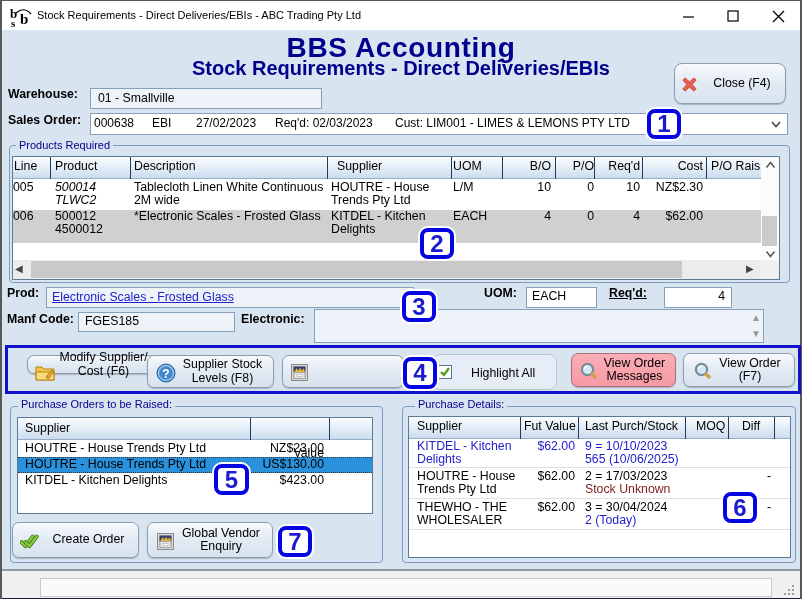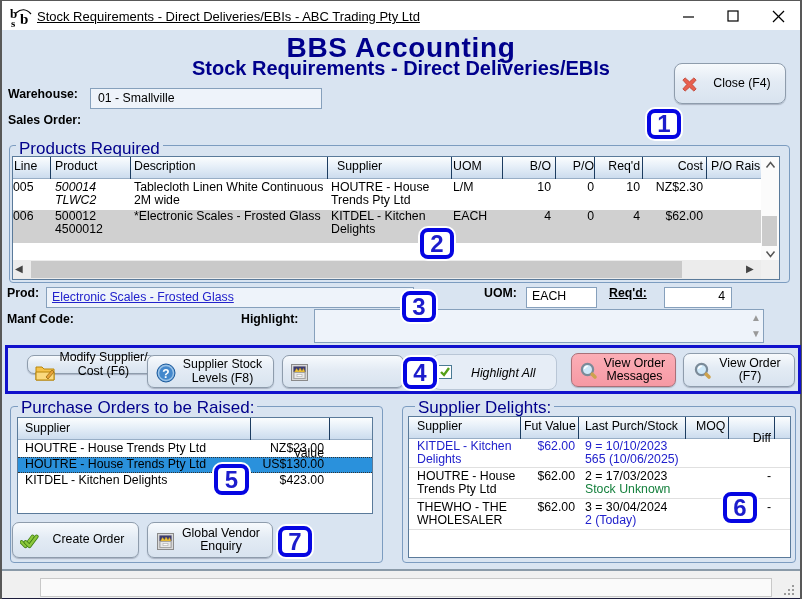--- a/index.html
+++ b/index.html
@@ -1,35 +1,35 @@
 <!DOCTYPE html>
 <html><head><meta charset="utf-8">
 <style>
 *{margin:0;padding:0;box-sizing:border-box;}
 html,body{width:802px;height:599px;overflow:hidden;}
 body{font-family:"Liberation Sans",sans-serif;font-size:12.3px;color:#000;}
 .win{position:absolute;left:0;top:0;width:802px;height:599px;background:#d9e4f1;border-left:2px solid #585858;border-right:2px solid #585858;border-top:1px solid #585858;}
 .abs{position:absolute;}
 .titlebar{position:absolute;left:0;top:0;width:798px;height:29px;background:#fff;}
-.title-text{position:absolute;left:35px;top:8px;font-size:13px;color:#000;text-decoration:underline;}
+.title-text{position:absolute;left:35px;top:8px;font-size:11px;color:#000;}
 .b{font-weight:bold;}
 .h1{position:absolute;left:0;top:31px;width:798px;text-align:center;font-size:28px;font-weight:bold;letter-spacing:0.65px;color:#00008c;}
 .h2{position:absolute;left:0;top:56px;width:798px;text-align:center;font-size:20px;font-weight:bold;color:#00008c;}
 .btn{position:absolute;background:linear-gradient(#f7fafd,#e3ebf4 45%,#d8e3ef);border:1px solid #8e9cac;border-radius:7px;box-shadow:0 1px 1px rgba(80,90,110,0.35);display:flex;align-items:center;justify-content:center;text-align:center;line-height:13.2px;}
 .field{position:absolute;background:#fff;border:1px solid #86a0bc;}
 .field2{position:absolute;background:#eef3fa;border:1px solid #86a0bc;}
 .grp{position:absolute;border:1px solid #7c9cc0;border-radius:4px;}
-.glab{position:absolute;font-size:17px;color:#00008c;background:#d9e4f1;padding:0 3px;white-space:nowrap;}
+.glab{position:absolute;font-size:11px;color:#00008c;background:#d9e4f1;padding:0 3px;white-space:nowrap;}
 .thead{position:absolute;background:linear-gradient(#fbfdfe,#e6eff8 45%,#ccdcee);border-bottom:1px solid #98aec6;}
 .sep{position:absolute;width:1px;background:#1c3c60;}
 .ann{position:absolute;background:#fff;border:4px solid #0505e2;border-radius:8px;box-shadow:0 0 0 2px #fff;color:#1c1ccc;font-weight:bold;font-size:24px;display:flex;align-items:center;justify-content:center;}
 .cell{position:absolute;white-space:nowrap;line-height:13px;}
 .r{text-align:right;}
 .blue{color:#2222cc;}
-.red{color:#15803d;}
+.red{color:#7f1d1d;}
 .scroll-track{position:absolute;background:#ececec;}
 .scroll-thumb{position:absolute;background:#c9c9c9;}
 .arr{position:absolute;color:#444;font-size:10px;line-height:10px;text-align:center;}
 </style></head>
 <body>
 <div class="win">
 
 <div class="titlebar">
  <svg class="abs" style="left:8px;top:5px" width="24" height="22" viewBox="0 0 24 22">
   <text x="0" y="12" font-family="Liberation Serif" font-weight="bold" font-size="13">b</text>
@@ -54,20 +54,30 @@
   <path d="M3.5,1 L8.5,5.5 L13.5,1 L16,3.5 L11.5,8.5 L16,13.5 L13.5,16 L8.5,11.5 L3.5,16 L1,13.5 L5.5,8.5 L1,3.5 Z" fill="#e8604f" stroke="#c04434" stroke-width="1"></path>
  </svg>
  <span style="margin-left:24px;font-size:12.3px;">Close (F4)</span>
 </div>
 
 <div class="abs b" style="left:6px;top:86px;">Warehouse:</div>
 <div class="field2" style="left:88px;top:87px;width:232px;height:21px;">
       <span style="position:absolute;left:7px;top:2px;">01 - Smallville</span>
     </div>
 <div class="abs b" style="left:6px;top:112px;">Sales Order:</div>
+<div class="field" style="left:88px;top:112px;width:698px;height:22px;font-size:12px;">
+ <span class="cell" style="left:3px;top:3px;">000638</span>
+ <span class="cell" style="left:61px;top:3px;">EBI</span>
+ <span class="cell" style="left:105px;top:3px;">27/02/2023</span>
+ <span class="cell" style="left:184px;top:3px;">Req'd: 02/03/2023</span>
+ <span class="cell" style="left:304px;top:3px;">Cust: LIM001 - LIMES &amp; LEMONS PTY LTD</span>
+ <svg style="position:absolute;right:6px;top:7px" width="10" height="7" viewBox="0 0 10 7">
+        <path d="M1,1 L5,5.5 L9,1" fill="none" stroke="#444" stroke-width="1.5"></path>
+      </svg>
+</div>
 
 <div class="grp" style="left:7px;top:144px;width:781px;height:138px;"></div>
 <div class="glab" style="left:14px;top:138px;">Products Required</div>
 <div class="abs" style="left:10px;top:155px;width:768px;height:124px;background:#fff;border:1px solid #5a7a9a;">
 
  <div class="thead" style="left:0;top:0;width:748px;height:22px;"></div>
  <div class="cell" style="left:1px;top:3px;">Line</div>
  <div class="cell" style="left:42px;top:3px;">Product</div>
  <div class="cell" style="left:121px;top:3px;">Description</div>
  <div class="cell" style="left:324px;top:3px;">Supplier</div>
@@ -131,21 +141,24 @@
 <div class="abs b" style="left:482px;top:285px;">UOM:</div>
 <div class="field" style="left:524px;top:286px;width:71px;height:21px;">
       <span class="cell" style="left:5px;top:2px;">EACH</span>
     </div>
 <div class="abs b" style="left:607px;top:285px;text-decoration:underline;">Req'd:</div>
 <div class="field" style="left:662px;top:286px;width:68px;height:21px;">
       <span class="cell r" style="right:6px;top:2px;">4</span>
     </div>
 
 <div class="abs b" style="left:5px;top:311px;">Manf Code:</div>
-<div class="abs b" style="left:239px;top:311px;">Highlight:</div>
+<div class="field2" style="left:76px;top:311px;width:157px;height:20px;">
+      <span class="cell" style="left:6px;top:2px;">FGES185</span>
+    </div>
+<div class="abs b" style="left:239px;top:311px;">Electronic:</div>
 <div class="field2" style="left:312px;top:308px;width:450px;height:34px;">
  <div class="arr" style="right:2px;top:3px;color:#999;">▲</div>
  <div class="arr" style="right:2px;bottom:3px;color:#999;">▼</div>
 </div>
 
 <div class="abs" style="left:3px;top:344px;width:796px;height:49px;border:3px solid #1111cc;"></div>
 <div class="btn" style="left:25px;top:354px;width:129px;height:19px;">
  <svg width="22" height="18" viewBox="0 0 22 18" style="position:absolute;left:7px;top:8px">
   <path d="M1,3 L7,3 L9,5 L19,5 L19,16 L1,16 Z" fill="#f5c24a" stroke="#b8860b" stroke-width="1"></path>
   <path d="M1,8 L19,8 L19,16 L1,16 Z" fill="#fbd97e" stroke="#b8860b" stroke-width="1"></path>
@@ -169,21 +182,21 @@
   <path d="M3.5,8 L5.5,4.5 L7.5,7 L9,4 L11,7 L12.5,4.5 L14,8 Z" fill="#f3c838" stroke="#b8912a" stroke-width="0.5"></path>
   <rect x="3" y="8.5" width="11" height="6" fill="#e8e8e8" stroke="#9a9a9a" stroke-width="0.8"></rect>
   <rect x="6" y="10.5" width="5" height="2.2" fill="#fcfcfc" stroke="#aaaaaa" stroke-width="0.6"></rect>
  </svg>
 </div>
 <div class="abs" style="left:430px;top:353px;width:125px;height:36px;border:1px solid #b9c6d6;border-radius:8px;background:#e6edf6;"></div>
 <svg class="abs" style="left:436px;top:364px;" width="14" height="14" viewBox="0 0 14 14">
  <rect x="0.5" y="0.5" width="13" height="13" fill="#fff" stroke="#4a7a94" stroke-width="1"></rect>
  <path d="M3,7 L6,10 L11,3" fill="none" stroke="#55a018" stroke-width="2.4"></path>
 </svg>
-<div class="abs" style="left:469px;top:365px;font-style:italic;">Highlight All</div>
+<div class="abs" style="left:469px;top:365px;">Highlight All</div>
 <div class="btn" style="left:569px;top:352px;width:105px;height:34px;background:linear-gradient(#fbaeb6,#f699a4);border-color:#a87078;">
  <svg width="19" height="19" viewBox="0 0 19 19" style="position:absolute;left:8px;top:8px">
   <circle cx="7.5" cy="7.5" r="5.6" fill="#cfe9f9" stroke="#7b8b99" stroke-width="2.2"></circle>
   <path d="M4.6,6.2 A3.4,3.4 0 0 1 7.2,4.2" fill="none" stroke="#ffffff" stroke-width="1.6" stroke-linecap="round"></path>
   <line x1="12.2" y1="12.2" x2="15" y2="15" stroke="#cda24e" stroke-width="3.6" stroke-linecap="round"></line>
  </svg>
  <span style="margin-left:22px;">View Order<br>Messages</span>
 </div>
 <div class="btn" style="left:681px;top:352px;width:112px;height:34px;">
  <svg width="19" height="19" viewBox="0 0 19 19" style="position:absolute;left:10px;top:8px">
@@ -225,28 +238,28 @@
  <svg width="19" height="17" viewBox="0 0 24 21" style="position:absolute;left:7px;top:11px">
   <path d="M2,10 L7,15 L16,3" fill="none" stroke="#3a7a10" stroke-width="5" stroke-linecap="round" stroke-linejoin="round"></path>
   <path d="M2,10 L7,15 L16,3" fill="none" stroke="#8cc83c" stroke-width="3" stroke-linecap="round" stroke-linejoin="round"></path>
   <path d="M7,10 L12,15 L21,3" fill="none" stroke="#3a7a10" stroke-width="5" stroke-linecap="round" stroke-linejoin="round"></path>
   <path d="M7,10 L12,15 L21,3" fill="none" stroke="#8cc83c" stroke-width="3" stroke-linecap="round" stroke-linejoin="round"></path>
  </svg>
  <span style="margin-left:26px;">Create Order</span>
 </div>
 
 <div class="grp" style="left:400px;top:405px;width:394px;height:157px;"></div>
-<div class="glab" style="left:413px;top:397px;">Supplier Delights:</div>
+<div class="glab" style="left:413px;top:397px;">Purchase Details:</div>
 <div class="abs" style="left:406px;top:415px;width:383px;height:142px;background:#fff;border:1px solid #5a7a9a;">
  <div class="thead" style="left:0;top:0;width:381px;height:22px;"></div>
  <div class="cell" style="left:8px;top:3px;">Supplier</div>
  <div class="cell r" style="left:115px;top:3px;width:50px;">Fut Value</div>
  <div class="cell" style="left:176px;top:3px;">Last Purch/Stock</div>
  <div class="cell" style="left:287px;top:3px;">MOQ</div>
- <div class="cell r" style="left:322px;top:15px;width:40px;">Diff</div>
+ <div class="cell r" style="left:322px;top:3px;width:40px;text-align:center;">Diff</div>
  <div class="sep" style="left:111px;top:0;height:22px;"></div>
  <div class="sep" style="left:169px;top:0;height:22px;"></div>
  <div class="sep" style="left:276px;top:0;height:22px;"></div>
  <div class="sep" style="left:319px;top:0;height:22px;"></div>
  <div class="sep" style="left:365px;top:0;height:22px;"></div>
 
  <div class="cell blue" style="left:8px;top:23px;">KITDEL - Kitchen<br>Delights</div>
  <div class="cell r blue" style="left:111px;top:23px;width:55px;">$62.00</div>
  <div class="cell blue" style="left:176px;top:23px;">9 = 10/10/2023<br>565 (10/06/2025)</div>
  <div class="abs" style="left:0;top:50px;width:381px;height:1px;background:#e0e0e0;"></div>

